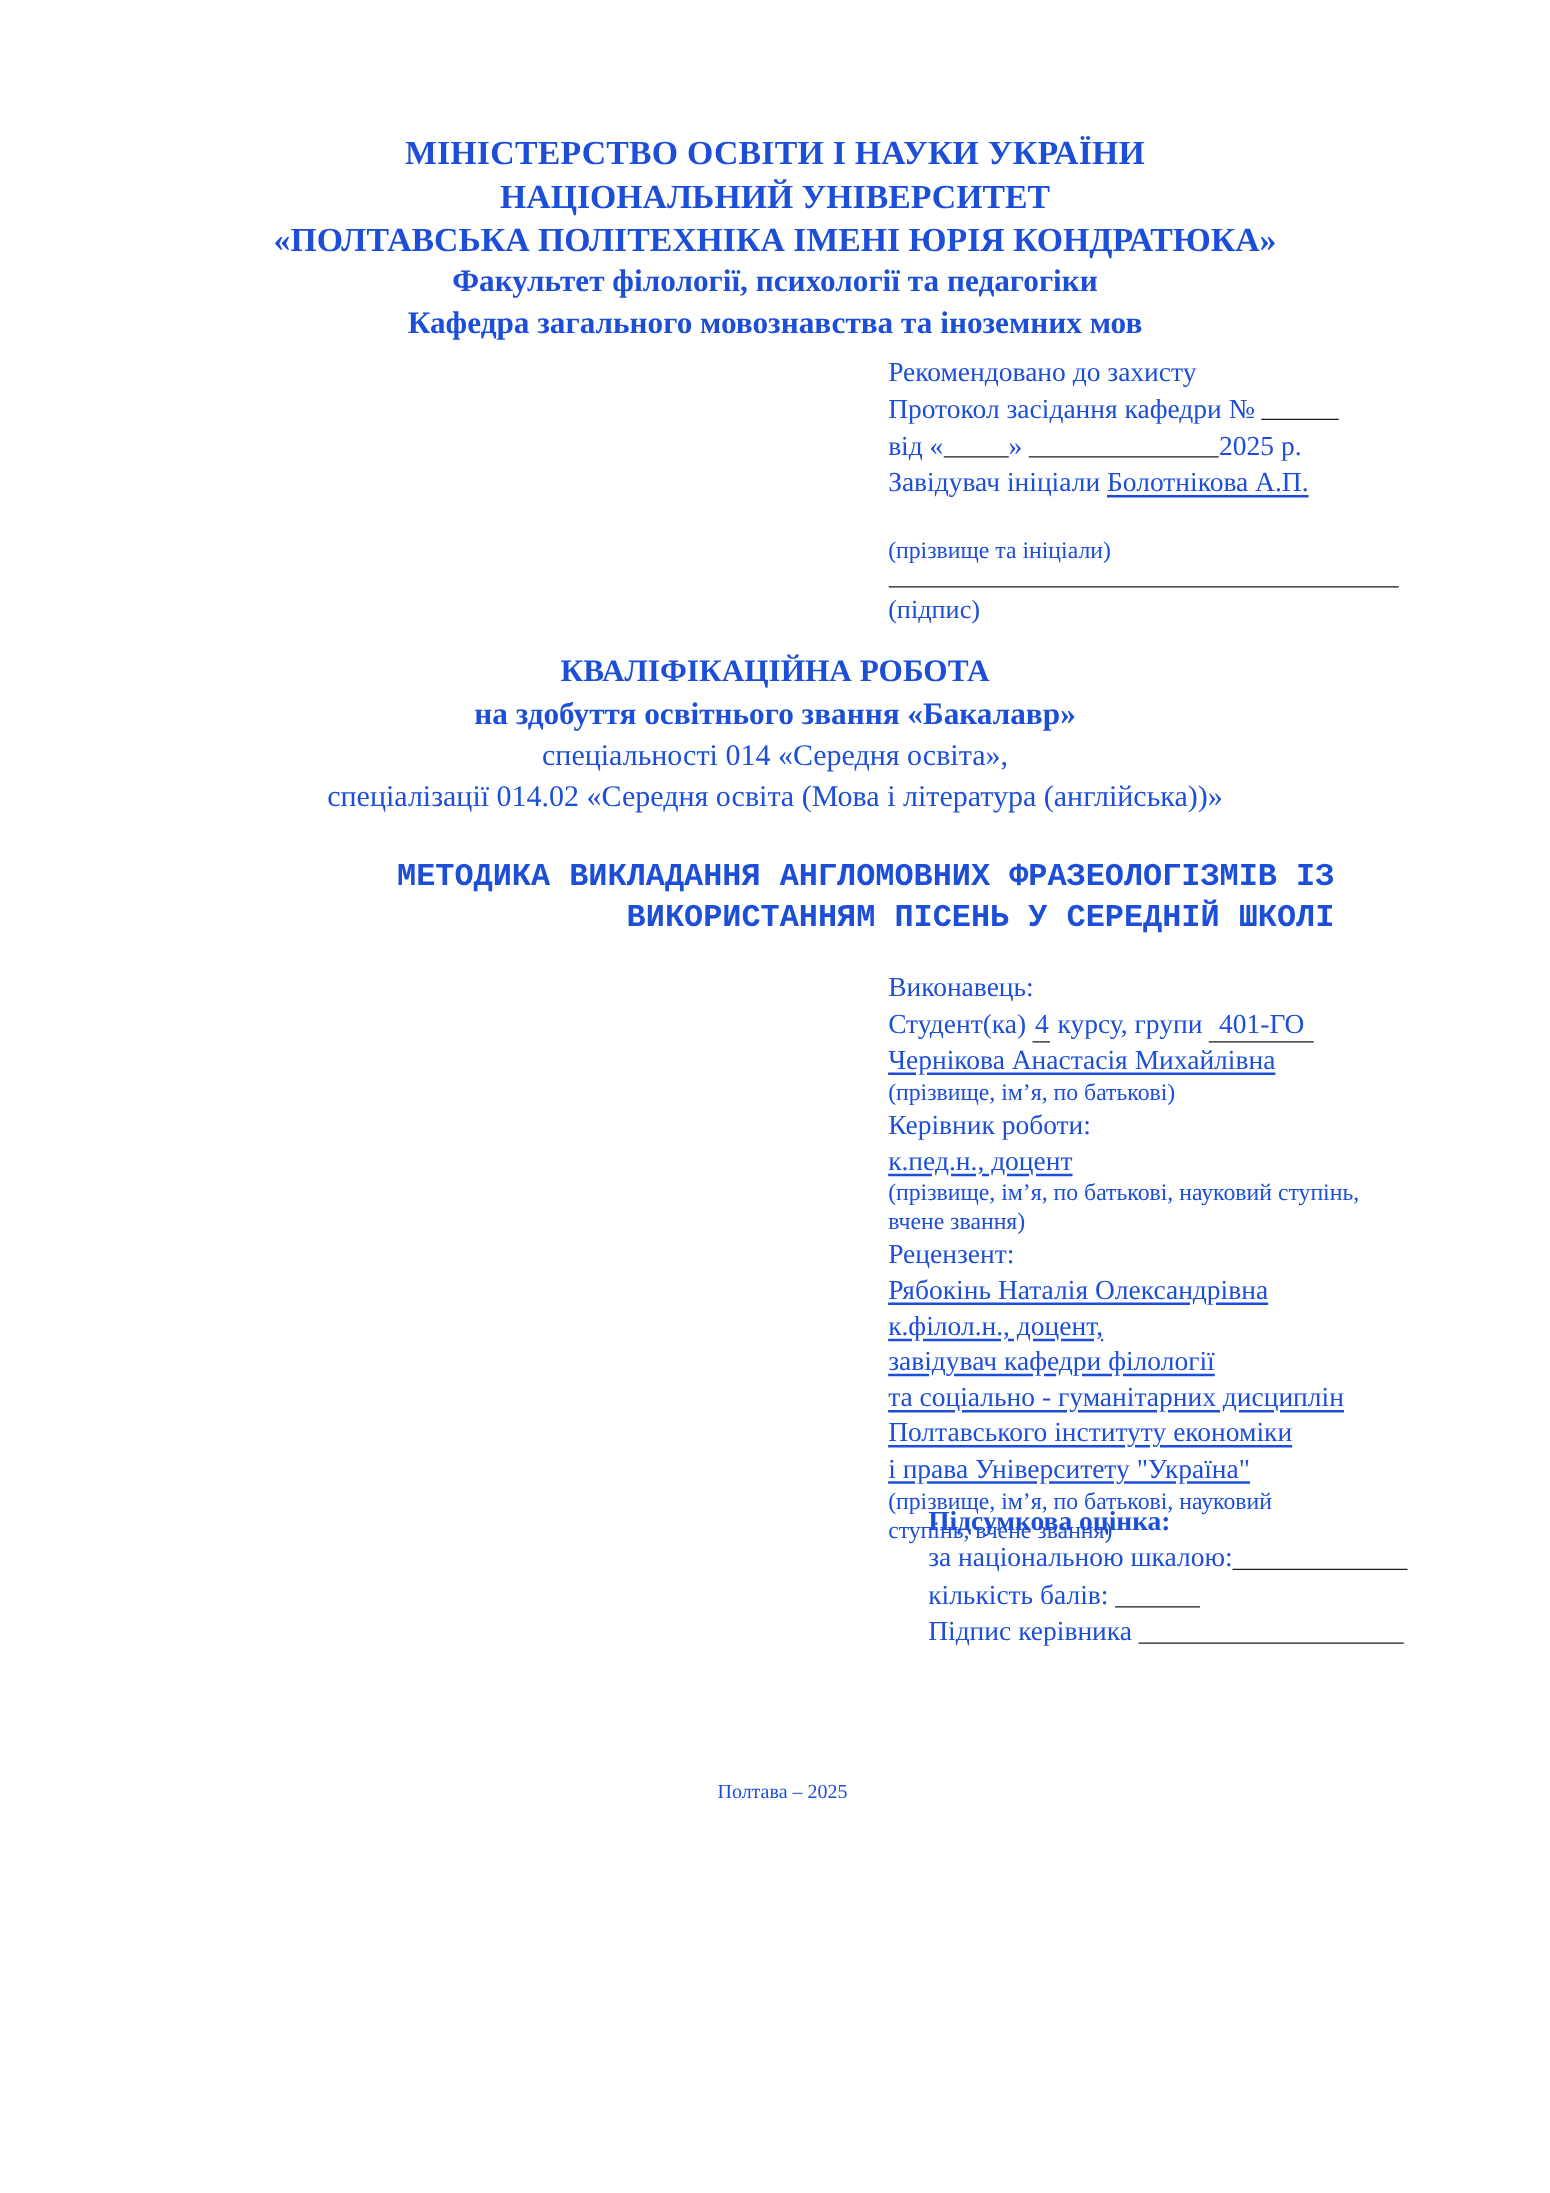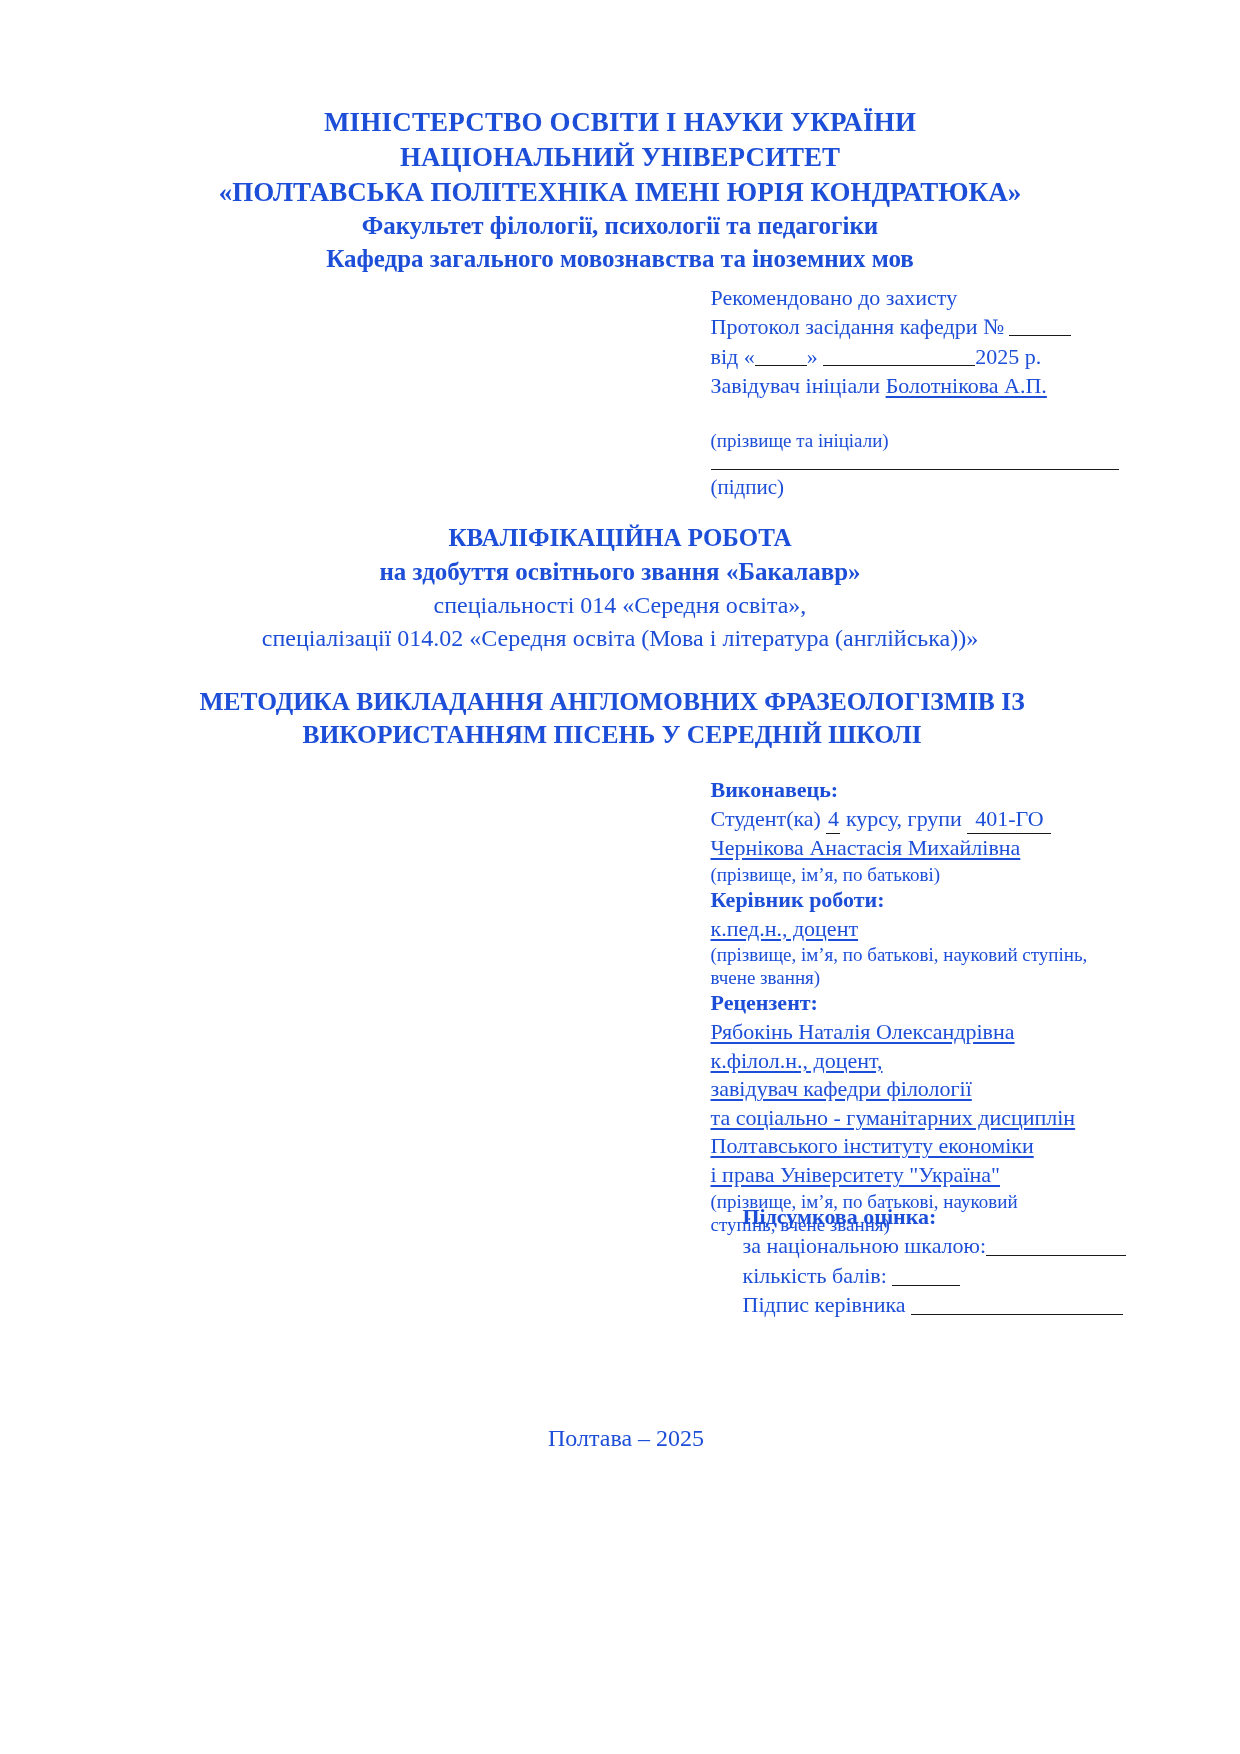--- a/index.html
+++ b/index.html
@@ -102,37 +102,38 @@
     line-height: 1.36;
     white-space: nowrap;
   }
 
   
   .thesis {
     position: absolute;
     top: 685px;
     left: 64px;
     right: 80px;
-    text-align: center;
+    text-align: right;
     font-weight: bold;
     font-size: 25.5px;
     line-height: 1.30;
+    font-family: Liberation Mono, monospace;
   }
 
   
   .people {
     position: absolute;
     top: 776px;
     left: 618px;
     width: 420px;
     font-size: 22px;
     line-height: 1.30;
   }
   .people .hd {
-    font-weight: bold;
+    font-weight: normal;
     font-size: 22px;
   }
   .people .ln { white-space: nowrap; }
   .people .ul {
     text-decoration: underline;
     text-underline-offset: 3px;
   }
   .people .paren {
     font-size: 19px;
     line-height: 1.22;
@@ -172,21 +173,21 @@
   .fill-points { width: 68px; }
   .fill-sign { width: 212px; }
 
   
   .footer {
     position: absolute;
     top: 1425px;
     left: 12px;
     right: 0;
     text-align: center;
-    font-size: 24px;
+    font-size: 16px;
   }
 </style>
 </head>
 <body>
 
 <div class="page">
 
   <div class="header">
     <div class="line l1">МІНІСТЕРСТВО ОСВІТИ І НАУКИ УКРАЇНИ</div>
     <div class="line l2">НАЦІОНАЛЬНИЙ УНІВЕРСИТЕТ</div>

